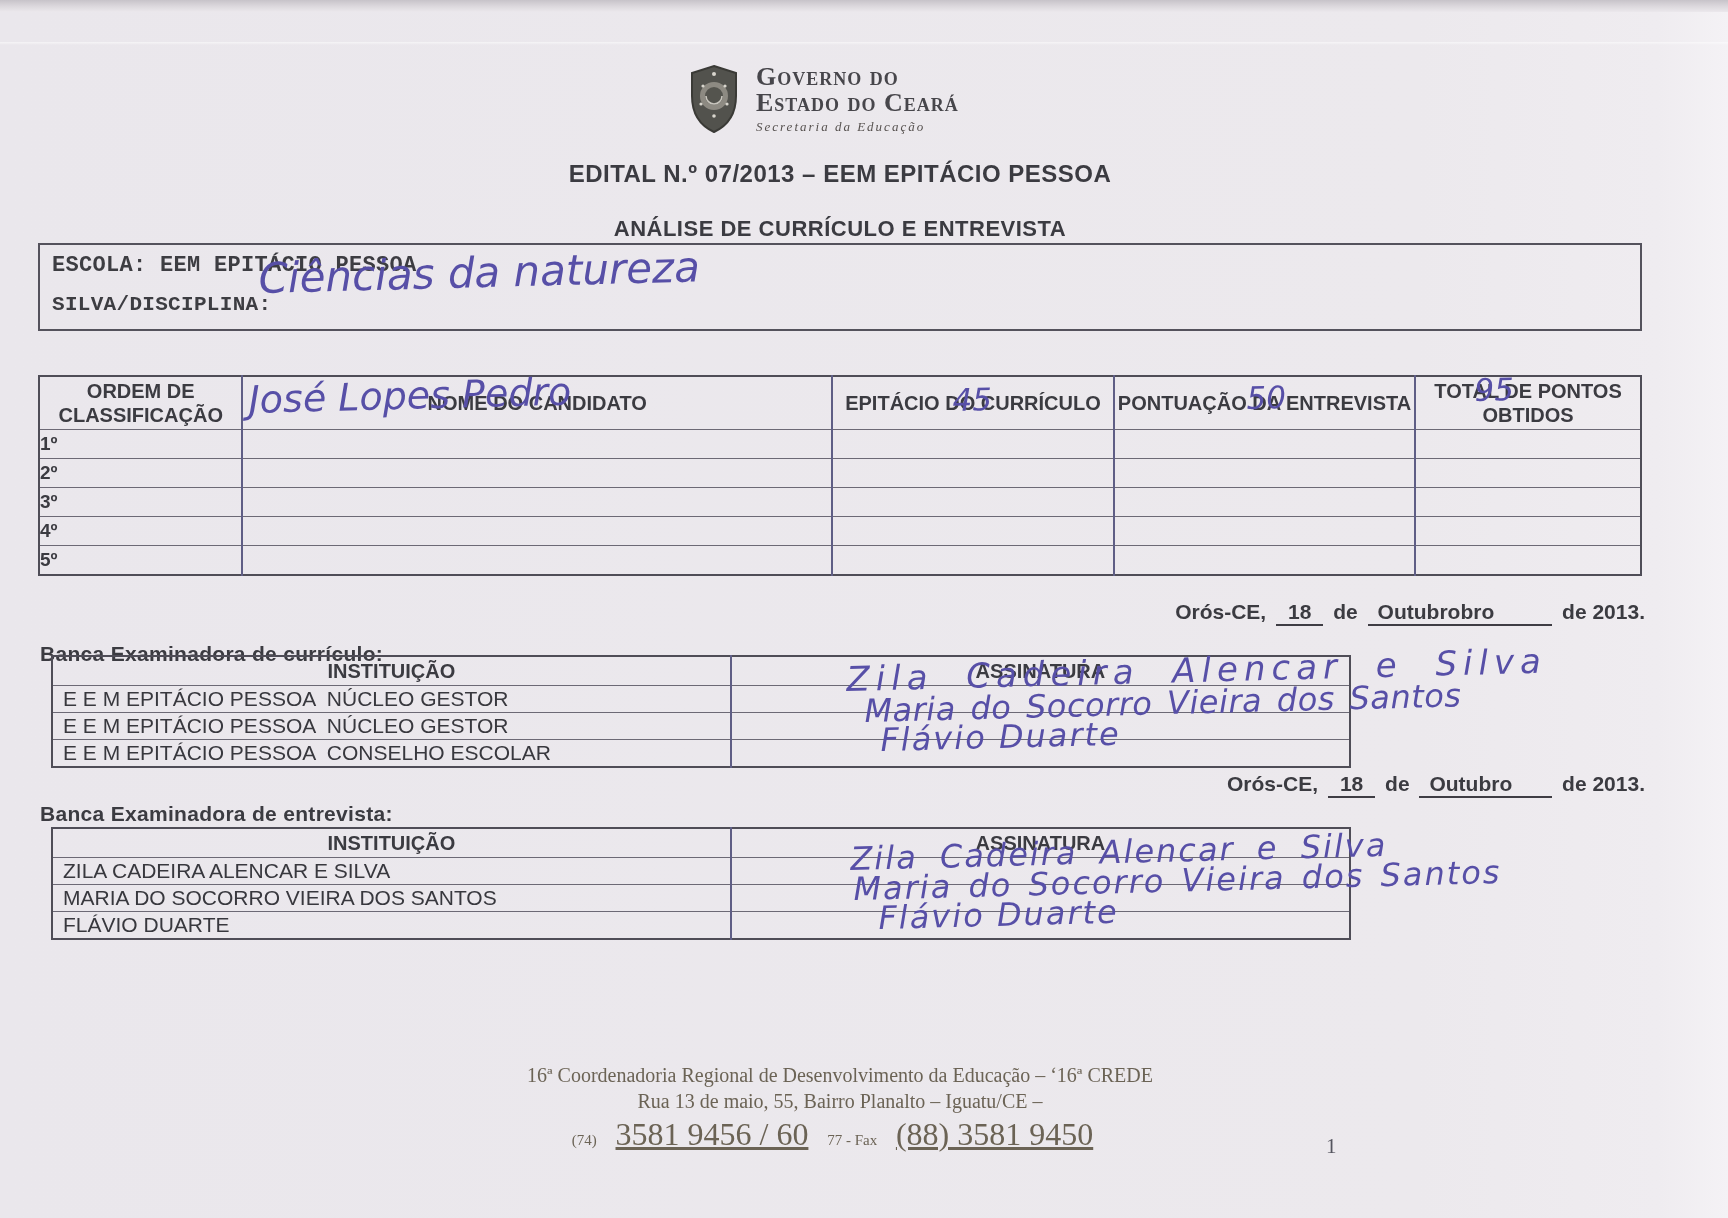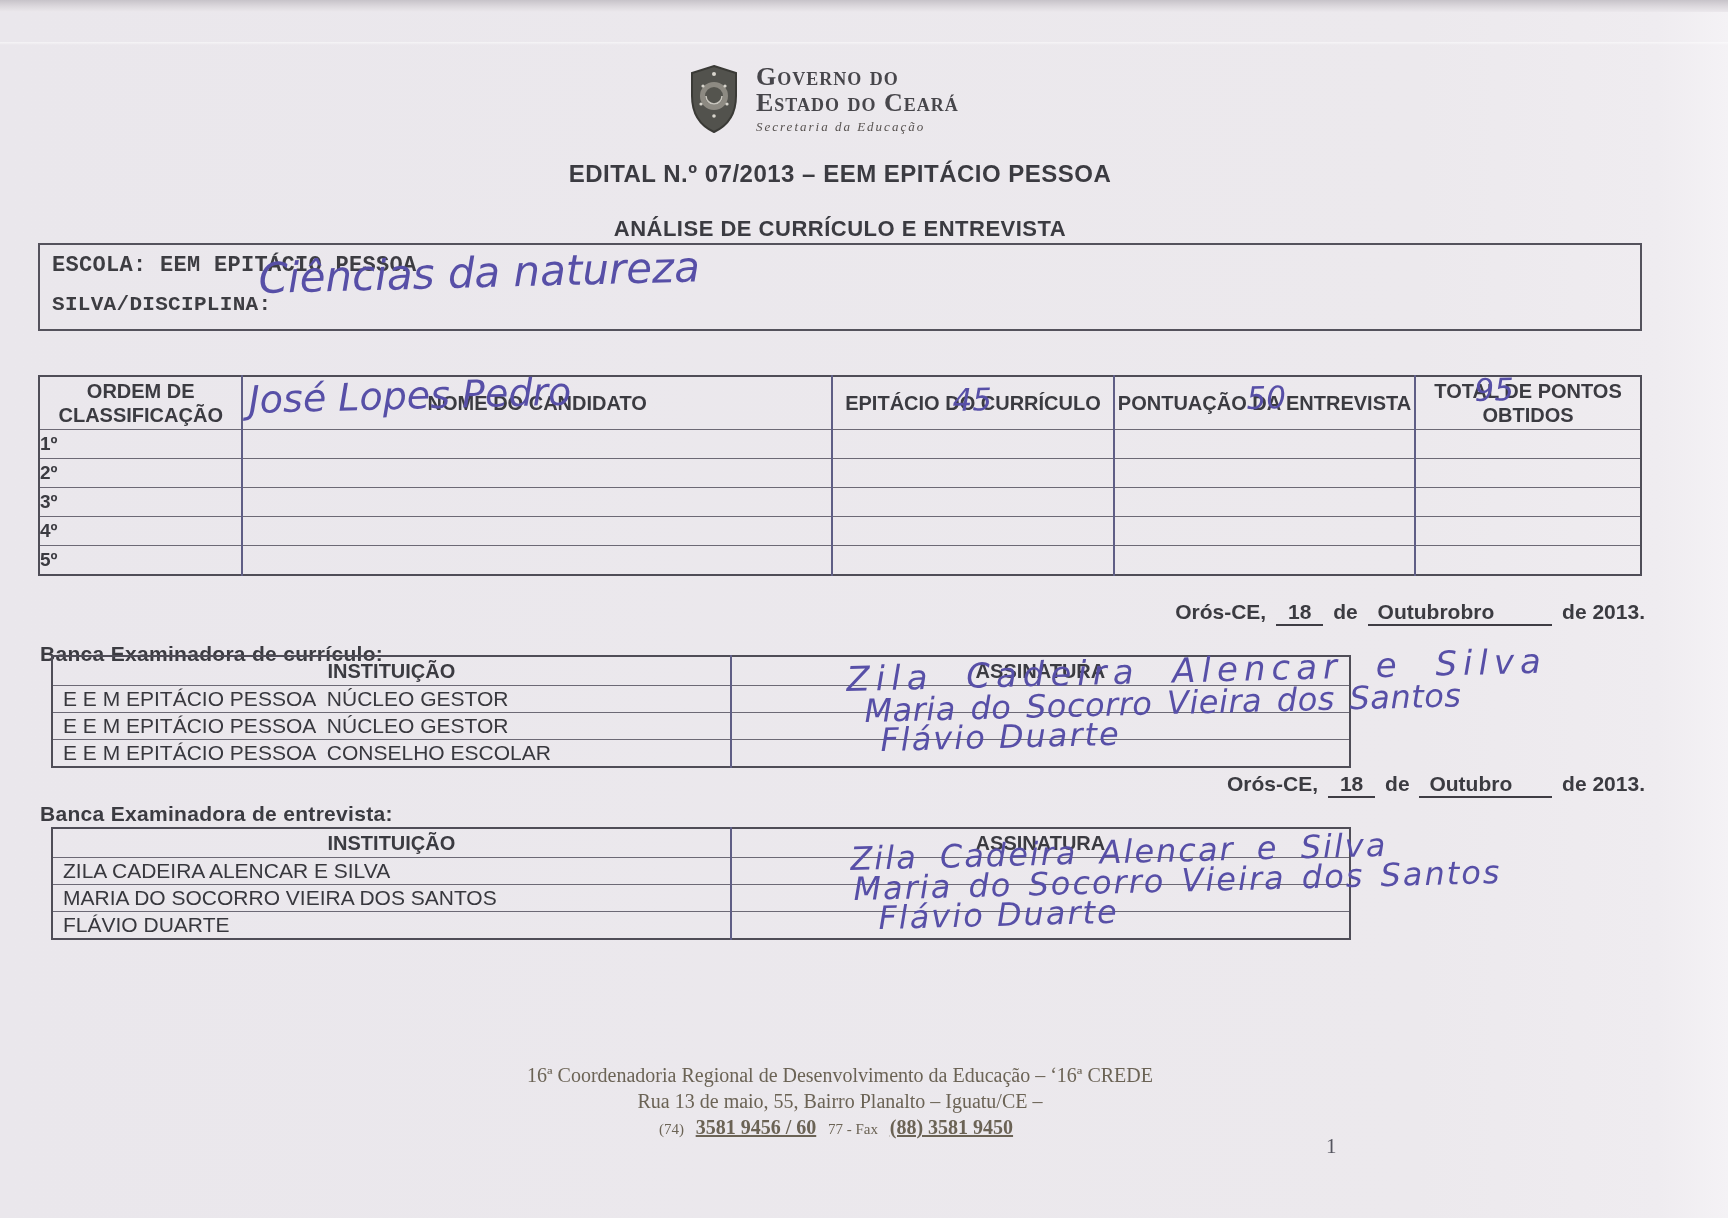--- a/index.html
+++ b/index.html
@@ -64,21 +64,21 @@
   .banca-table th+th,.banca-table td+td{border-left:2px solid #5f5e85;}
   .inst-name{display:inline-block;width:258px;}
 
   .sig{position:absolute;line-height:1;}
 
   
   .footer{position:absolute;left:38px;width:1604px;top:1062px;text-align:center;
     font-family:"Liberation Serif",serif;color:#6b6355;}
   .footer .f-line{font-size:20px;line-height:26px;}
   .footer .f-phones{margin-top:2px;font-size:15px;}
-  .footer .ph-big{font-size:20px;text-decoration:underline;margin:0 8px;font-weight:bold;}
+  .footer .ph-big{font-size:32px;text-decoration:underline;margin:0 15px;}
   .footer .ph-small{font-size:15px;}
   .page-num{position:absolute;left:1326px;top:1134px;font-family:"Liberation Serif",serif;
     font-size:21px;color:#55555f;}
 </style>
 </head>
 <body>
 
 <div class="paper">
   <div class="scan-top"></div>
   <div class="scan-line"></div>

